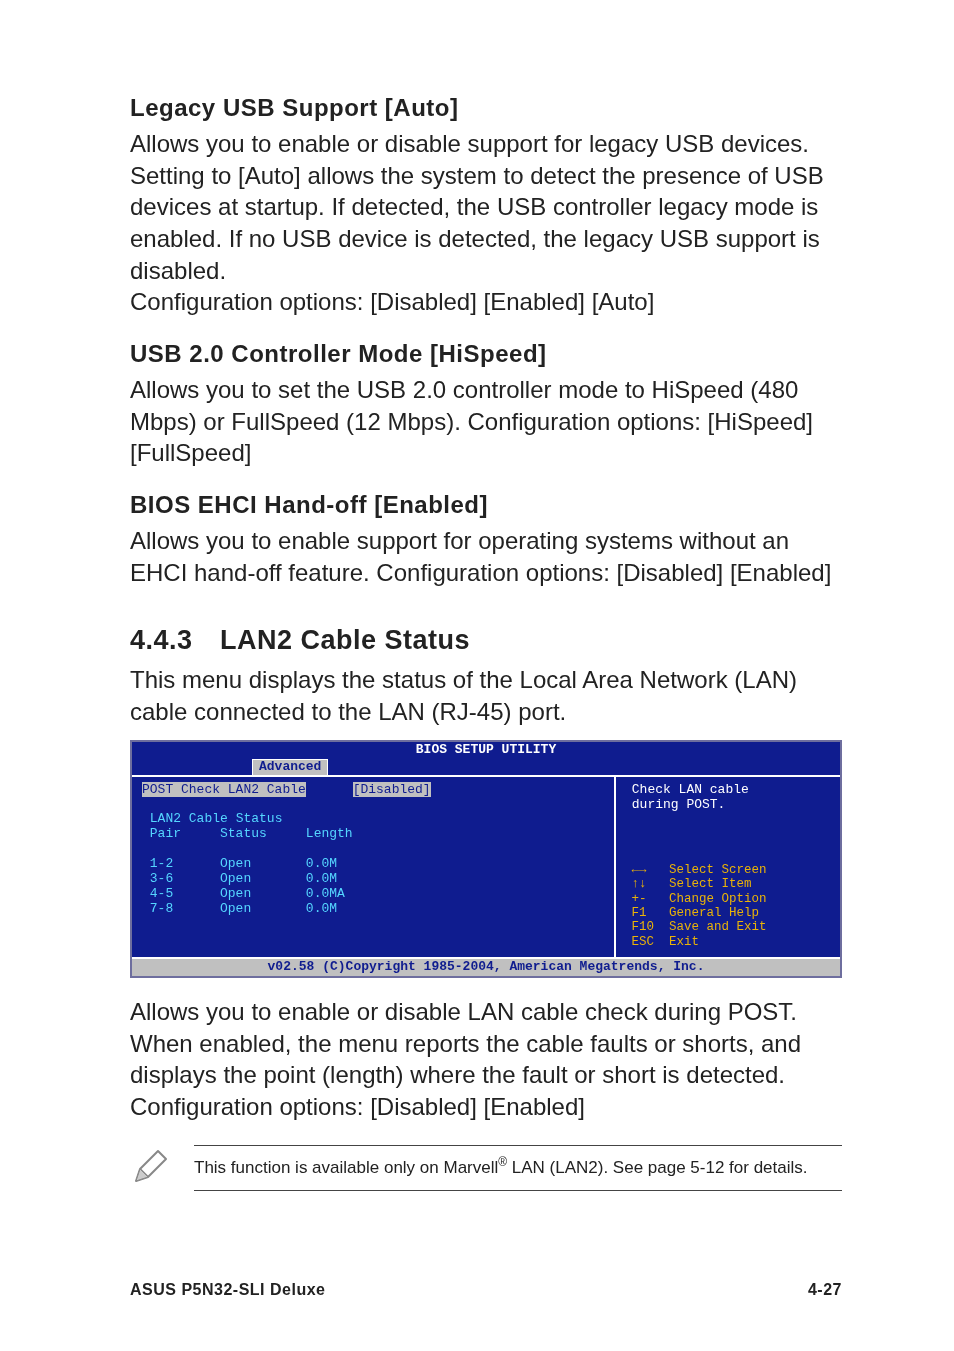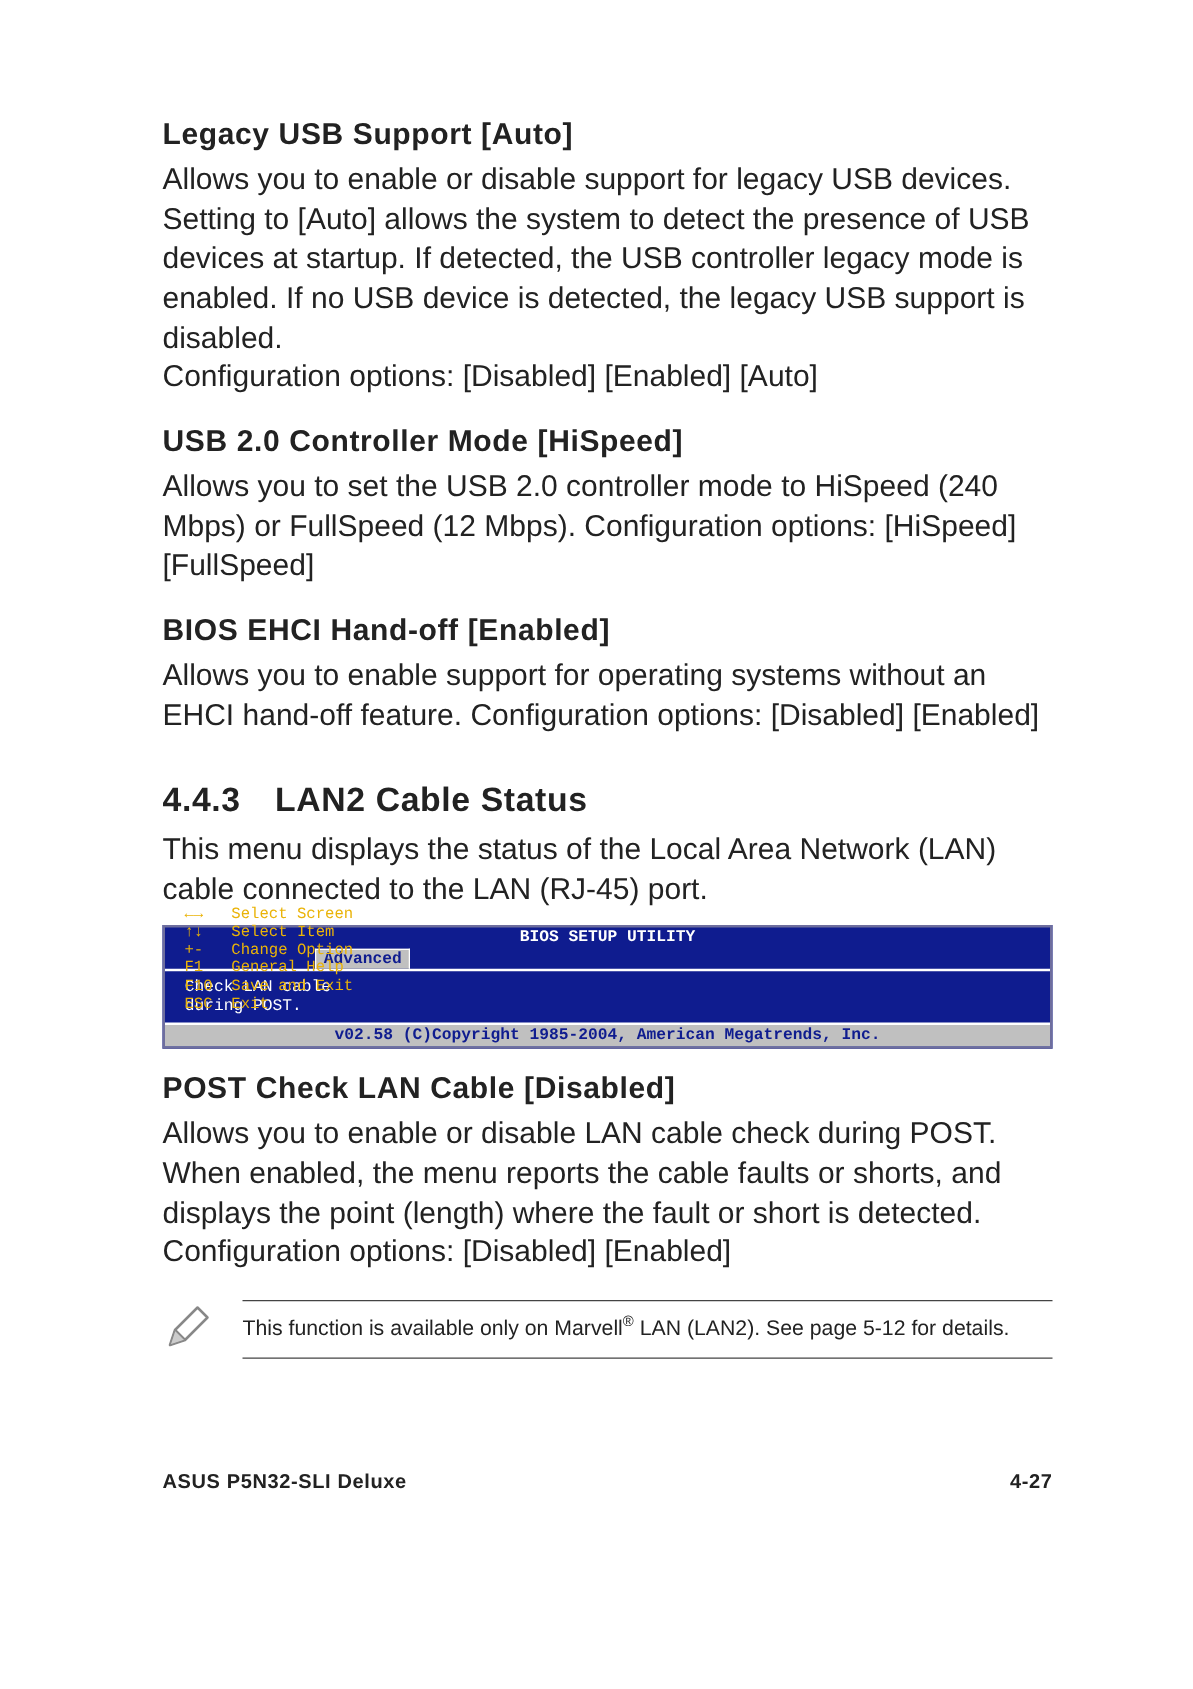--- a/index.html
+++ b/index.html
@@ -136,48 +136,56 @@
 </head>
 <body>
 
 <div class="page">
 
   <div class="h2">Legacy USB Support [Auto]</div>
   <div class="body" style="white-space:pre-line;">Allows you to enable or disable support for legacy USB devices. Setting to [Auto] allows the system to detect the presence of USB devices at startup. If detected, the USB controller legacy mode is enabled. If no USB device is detected, the legacy USB support is disabled.
 Configuration options: [Disabled] [Enabled] [Auto]</div>
 
   <div class="h2">USB 2.0 Controller Mode [HiSpeed]</div>
-  <div class="body">Allows you to set the USB 2.0 controller mode to HiSpeed (240 Mbps) or FullSpeed (12 Mbps). Configuration options: [HiSpeed] [FullSpeed]</div>
+  <div class="body">Allows you to set the USB 2.0 controller mode to HiSpeed (480 Mbps) or FullSpeed (12 Mbps). Configuration options: [HiSpeed] [FullSpeed]</div>
 
   <div class="h2">BIOS EHCI Hand-off [Enabled]</div>
   <div class="body">Allows you to enable support for operating systems without an EHCI hand-off feature. Configuration options: [Disabled] [Enabled]</div>
 
   <div class="h1">
     <span class="num">4.4.3</span><span>LAN2 Cable Status</span>
   </div>
   <div class="body" style="margin-bottom:10px;">This menu displays the status of the Local Area Network (LAN) cable connected to the LAN (RJ-45) port.</div>
 
   <div class="bios-box">
     <div class="bios-title">BIOS SETUP UTILITY</div>
     <div class="bios-tabs">
       <span class="bios-tab">Advanced</span>
     </div>
     <div class="bios-mid">
+      <div class="bios-left"><span class="hl">POST Check LAN2 Cable</span>      <span class="hl">[Disabled]</span>
+
+ <span>LAN2 Cable Status</span>
+<span> Pair     Status     Length</span>
+
+<span> 1-2      Open       0.0M</span>
+<span> 3-6      Open       0.0M</span>
+<span> 4-5      Open       0.0MA</span>
+<span> 7-8      Open       0.0M</span></div>
       <div class="bios-right"><span class="help"> Check LAN cable
  during POST.</span><span class="keys"> ←→   Select Screen
  ↑↓   Select Item
  +-   Change Option
  F1   General Help
  F10  Save and Exit
  ESC  Exit</span></div>
     </div>
     <div class="bios-bottom">v02.58 (C)Copyright 1985-2004, American Megatrends, Inc.</div>
   </div>
 
-  <div class="h2">POST Check LAN Cable [Disabled]</div>
   <div class="body">Allows you to enable or disable LAN cable check during POST. When enabled, the menu reports the cable faults or shorts, and displays the point (length) where the fault or short is detected. Configuration options: [Disabled] [Enabled]</div>
 
   <div class="note-wrap">
     <div class="note-icon">
       <svg viewBox="0 0 40 40" width="40" height="40">
         <polygon points="6,34 10,22 28,4 36,12 18,30" fill="none" stroke="#888" stroke-width="2" stroke-linejoin="round"></polygon>
         <line x1="10" y1="22" x2="18" y2="30" stroke="#888" stroke-width="2"></line>
         <polygon points="6,34 10,22 18,30" fill="#ccc" stroke="#888" stroke-width="1"></polygon>
       </svg>
     </div>

